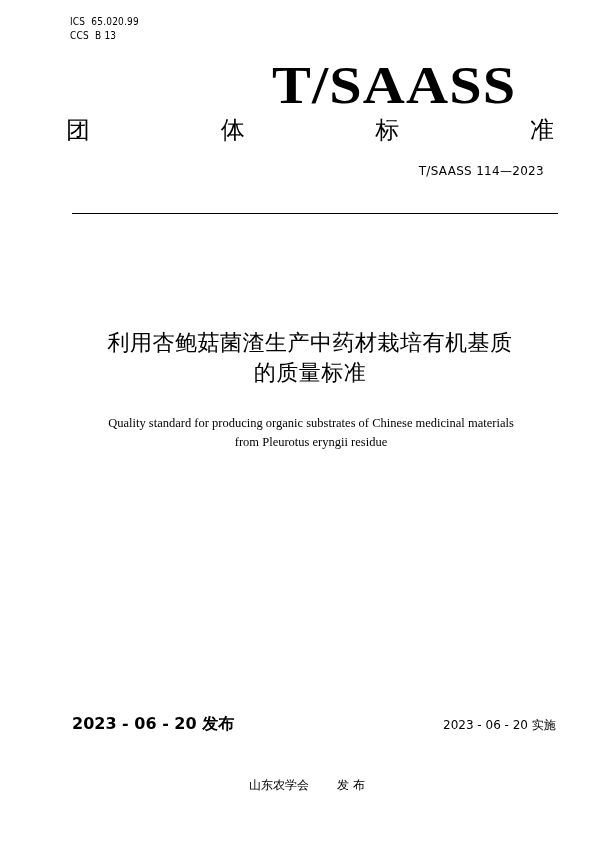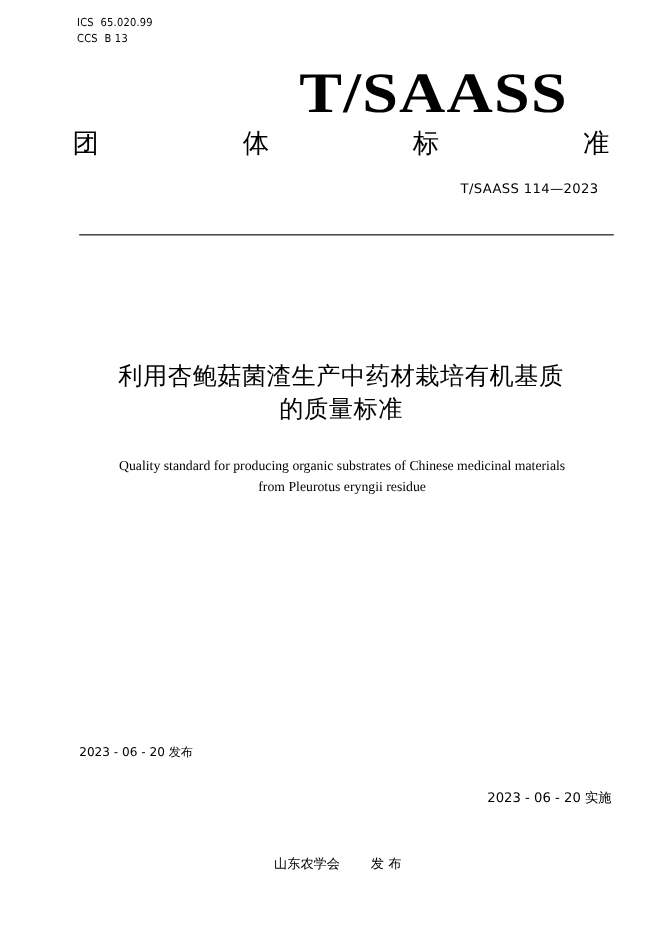--- a/index.html
+++ b/index.html
@@ -6,21 +6,21 @@
     body { width: 600px; height: 850px; position: relative; overflow: hidden; color: #000; font-family: "DejaVu Sans", sans-serif; }
     .abs { position: absolute; }
     .ics { left: 70px; top: 15px; font-size: 10px; line-height: 14px; font-family: "DejaVu Sans Condensed", "DejaVu Sans", sans-serif; letter-spacing: 0.2px; }
     .ics div { white-space: pre; }
     .logo { left: 272px; top: 58px; font-family: "Liberation Serif", serif; font-weight: bold; font-size: 52px; line-height: 56px; letter-spacing: 1px; transform: scaleX(1.12); transform-origin: left top; }
     .bigtype { top: 115px; left: 66px; width: 488px; display: flex; justify-content: space-between; font-size: 24px; line-height: 30px; }
     .docno { right: 56px; top: 163px; font-size: 12px; line-height: 16px; letter-spacing: 0.3px; }
     .rule { left: 72px; top: 213px; width: 486px; height: 0; border-top: 1.5px solid #000; }
     .title-cn { left: 0; width: 620px; top: 328px; text-align: center; font-size: 22px; line-height: 30px; letter-spacing: 0.5px; }
     .title-en { left: 0; width: 622px; top: 414px; text-align: center; font-family: "Liberation Serif", serif; font-size: 12.5px; line-height: 19px; }
-    .date-l { left: 72px; top: 676px; font-size: 11px; line-height: 16px; }
+    .date-l { left: 72px; top: 716px; font-size: 16px; line-height: 16px; font-weight: bold; }
     .date-r { right: 14px; top: 717px; font-size: 12px; line-height: 16px; }
     .issuer { left: 0; width: 614px; top: 777px; text-align: center; font-size: 12px; line-height: 16px; }
     .issuer .gap { display: inline-block; width: 28px; }
   </style>
 </head>
 <body>
 
 <div class="abs ics">
   <div>ICS  65.020.99</div>
   <div>CCS  B 13</div>

